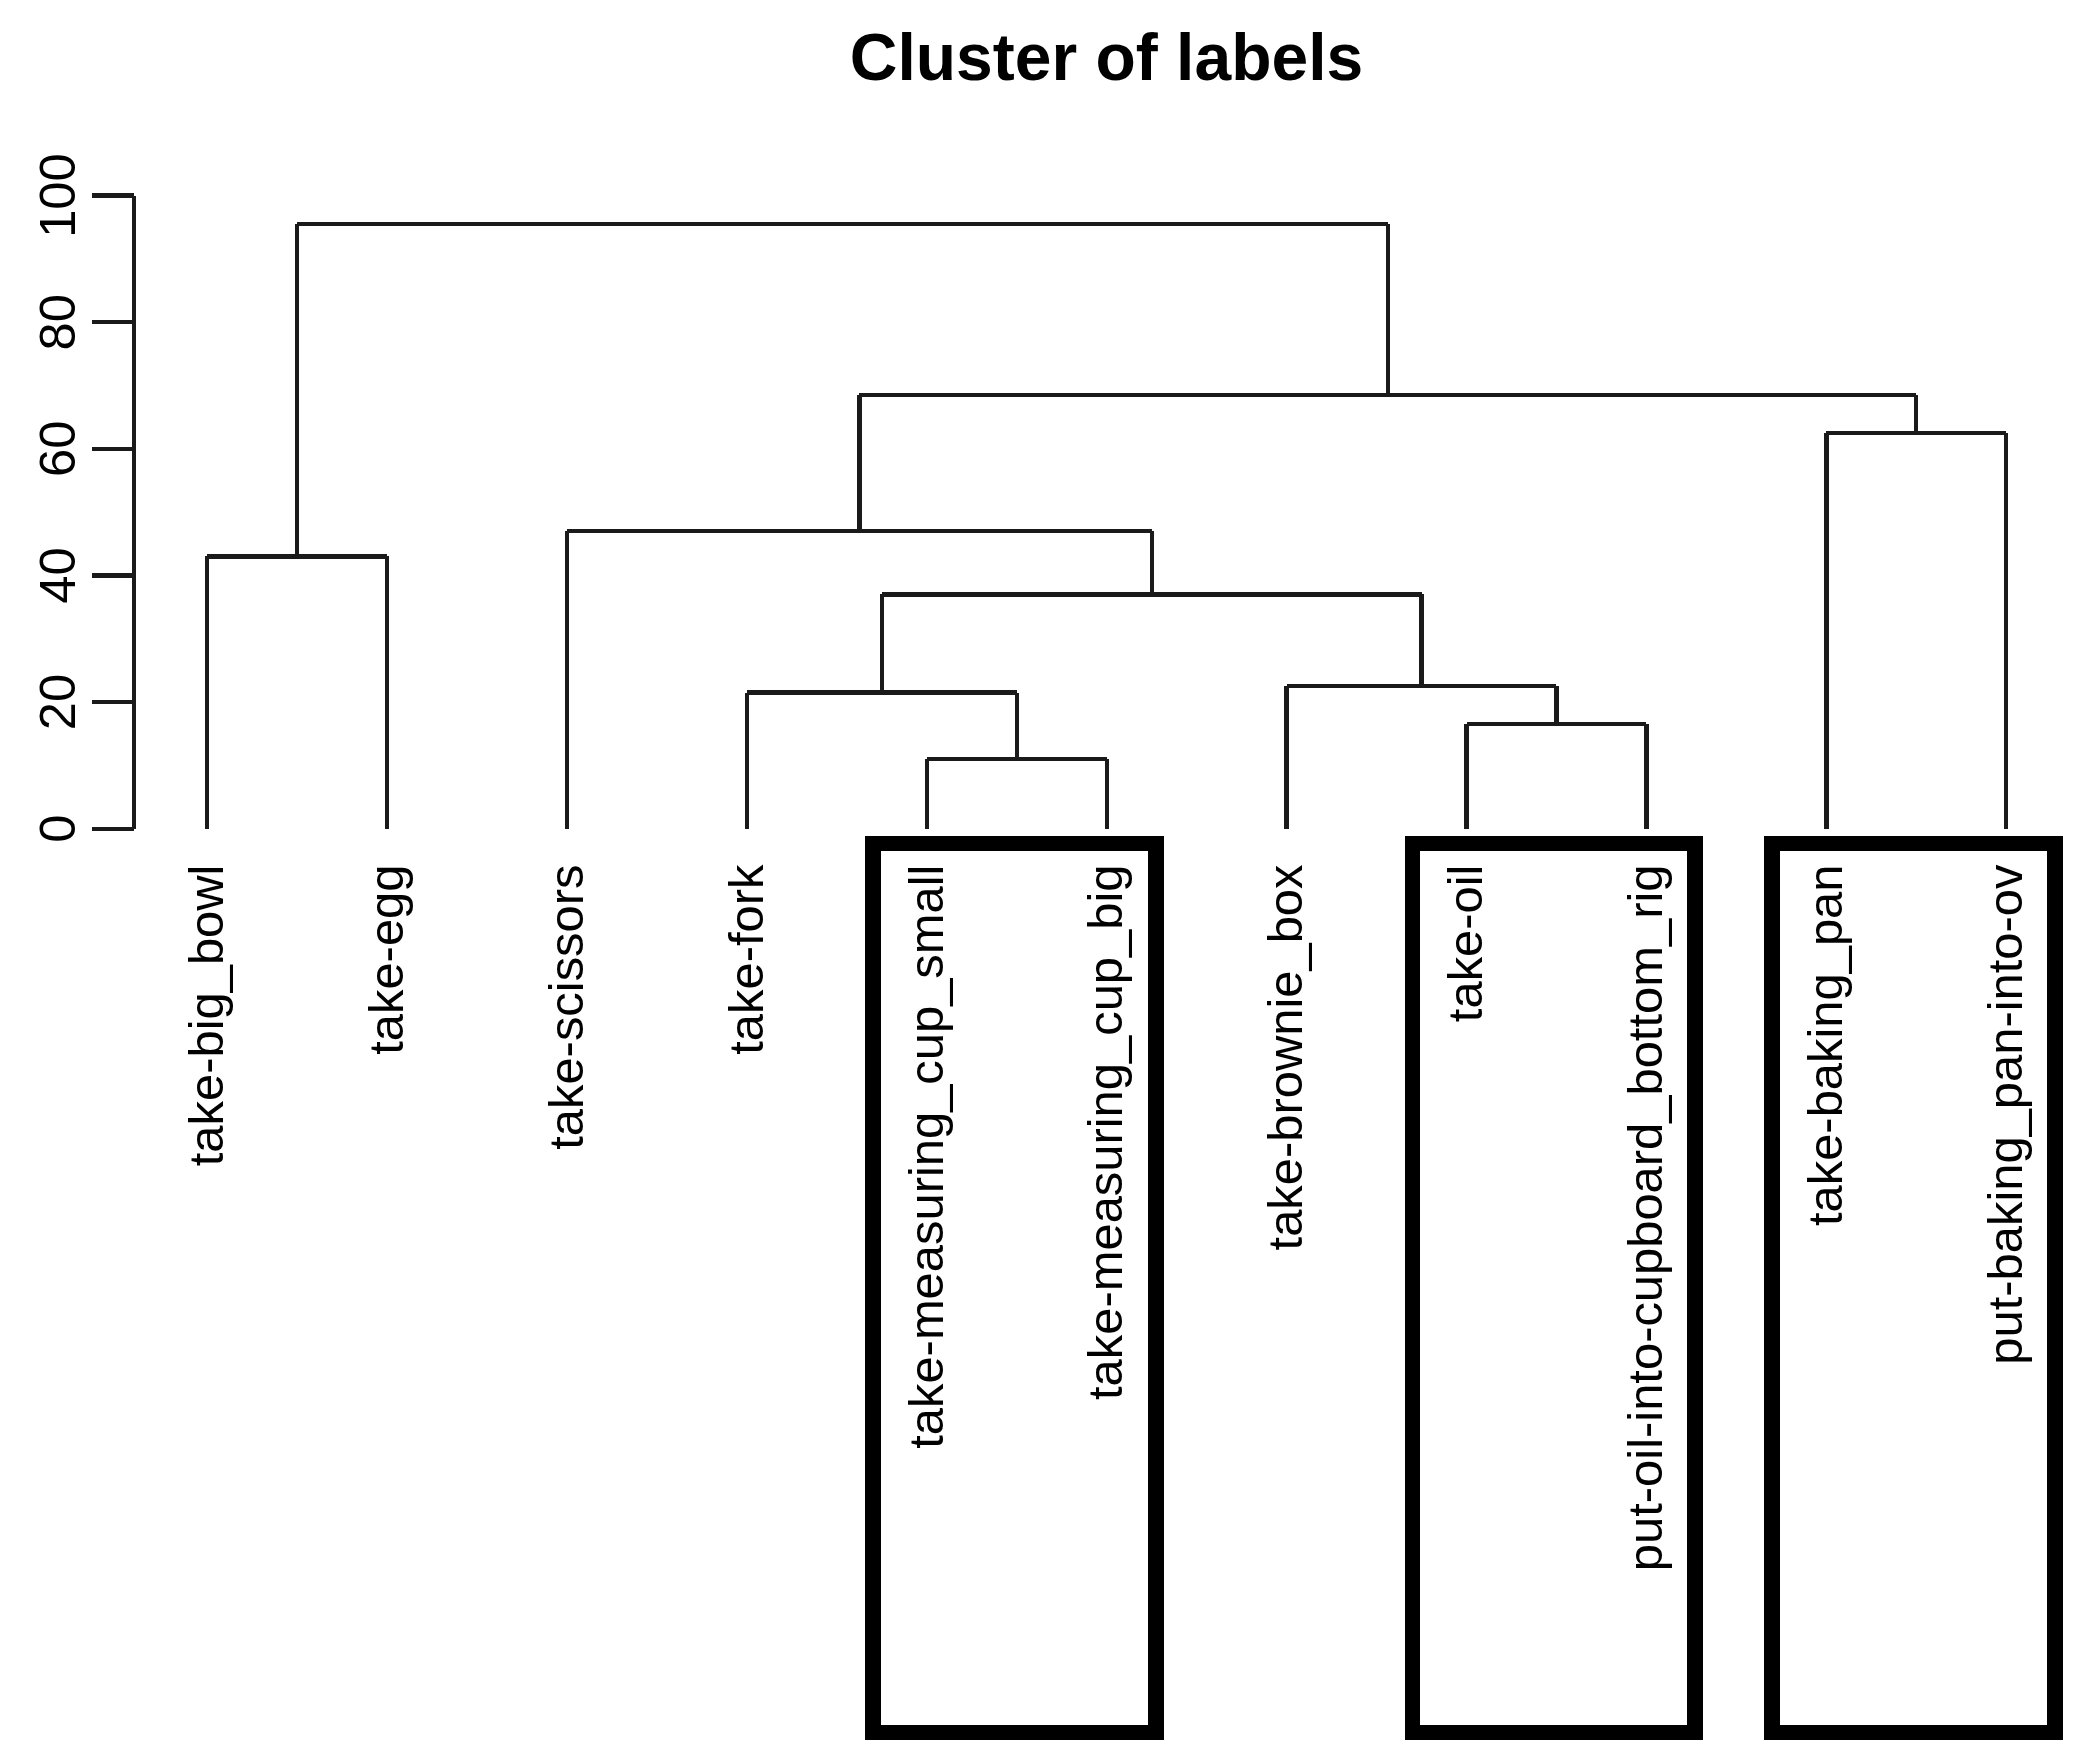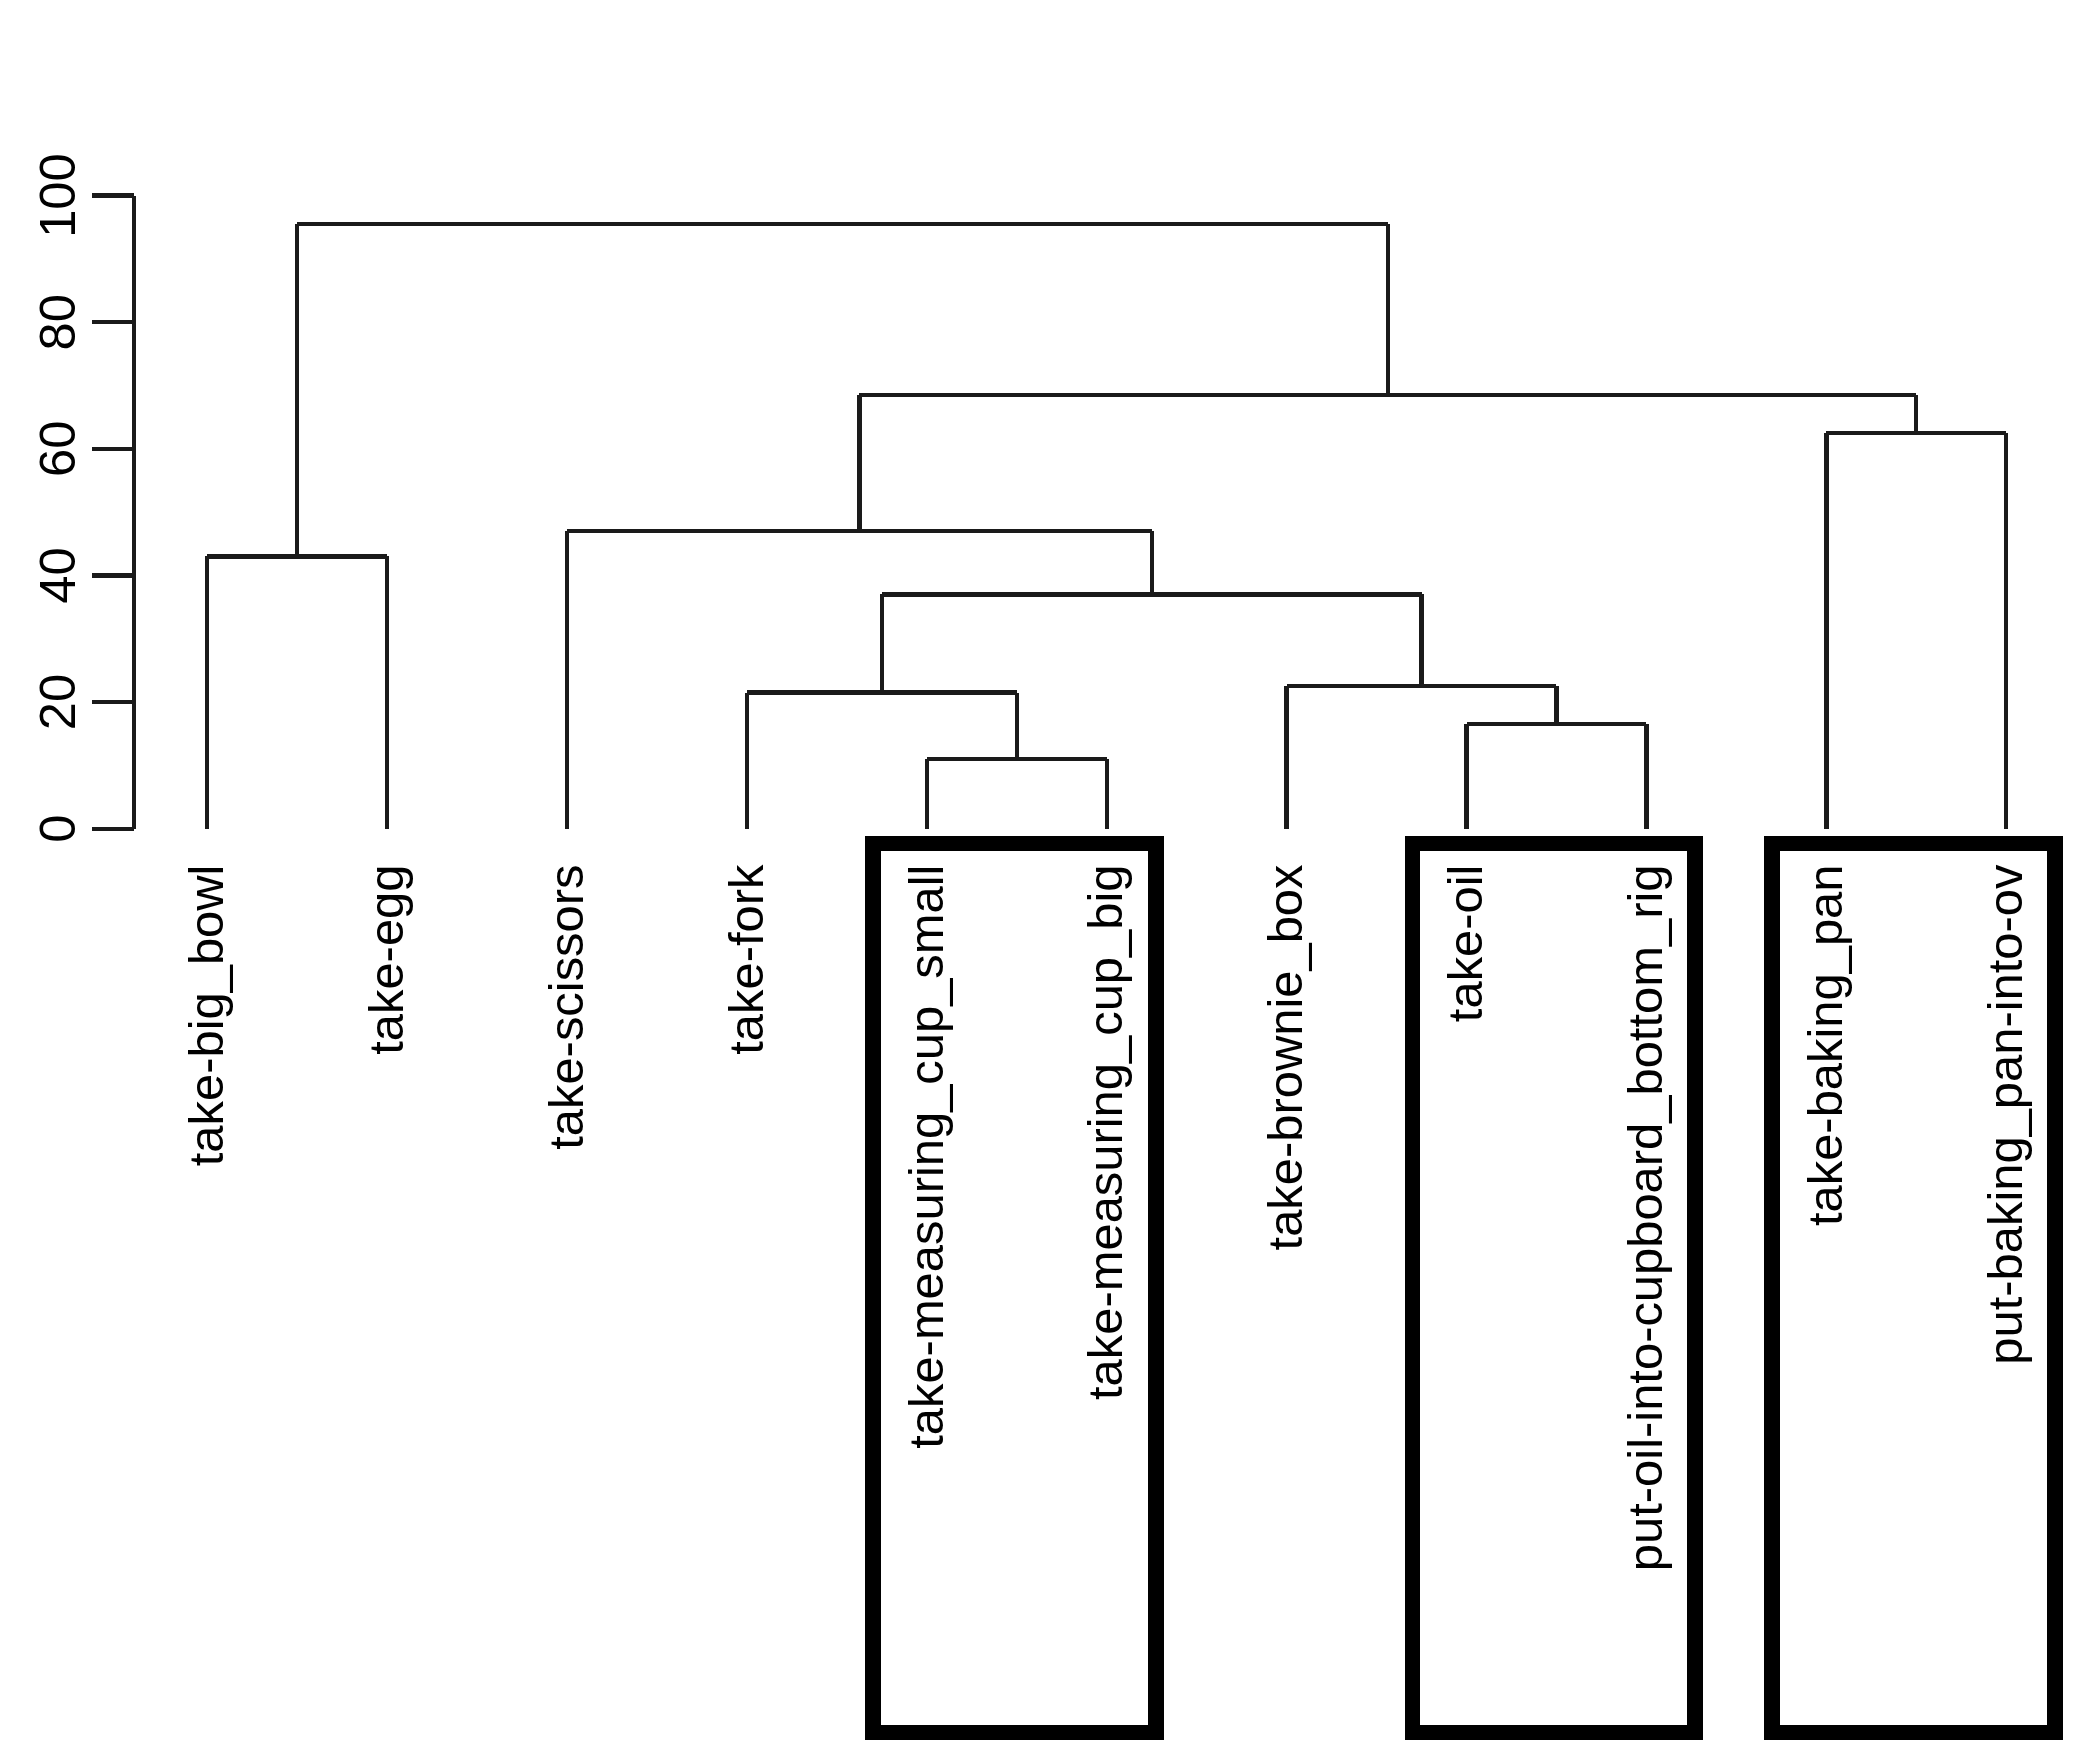--- a/index.html
+++ b/index.html
@@ -33,20 +33,21 @@
   }
   text {
     font-family: "Liberation Sans", sans-serif;
     fill: #000000;
   }
 </style>
 </head>
 <body>
 
 <div id="figure">
+  <div id="chart-title">Cluster of labels</div>
   <svg id="dendro-svg" width="2093" height="1757" viewBox="0 0 2396 2012" xmlns="http://www.w3.org/2000/svg">
       <line x1="153" y1="224" x2="153" y2="949" stroke="#1a1a1a" stroke-width="5" shape-rendering="crispEdges"></line>
       <line x1="105" y1="949" x2="153" y2="949" stroke="#1a1a1a" stroke-width="5" shape-rendering="crispEdges"></line>
       <text x="85" y="949" font-size="58" text-anchor="middle" transform="rotate(-90, 85, 949)">0</text>
       <line x1="105" y1="804" x2="153" y2="804" stroke="#1a1a1a" stroke-width="5" shape-rendering="crispEdges"></line>
       <text x="85" y="804" font-size="58" text-anchor="middle" transform="rotate(-90, 85, 804)">20</text>
       <line x1="105" y1="659" x2="153" y2="659" stroke="#1a1a1a" stroke-width="5" shape-rendering="crispEdges"></line>
       <text x="85" y="659" font-size="58" text-anchor="middle" transform="rotate(-90, 85, 659)">40</text>
       <line x1="105" y1="514" x2="153" y2="514" stroke="#1a1a1a" stroke-width="5" shape-rendering="crispEdges"></line>
       <text x="85" y="514" font-size="58" text-anchor="middle" transform="rotate(-90, 85, 514)">60</text>

